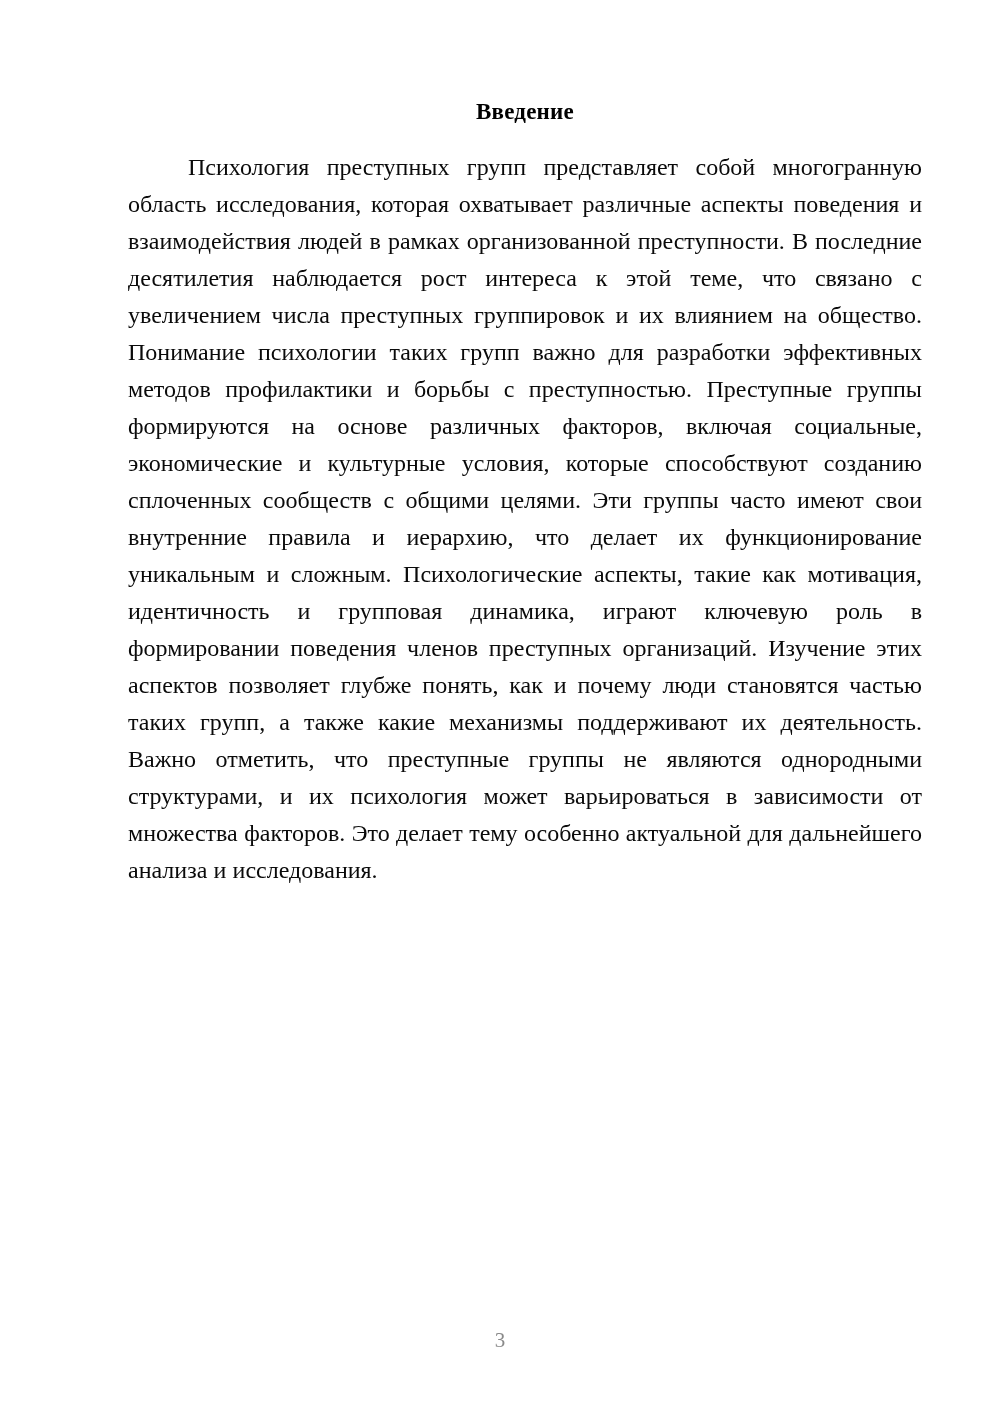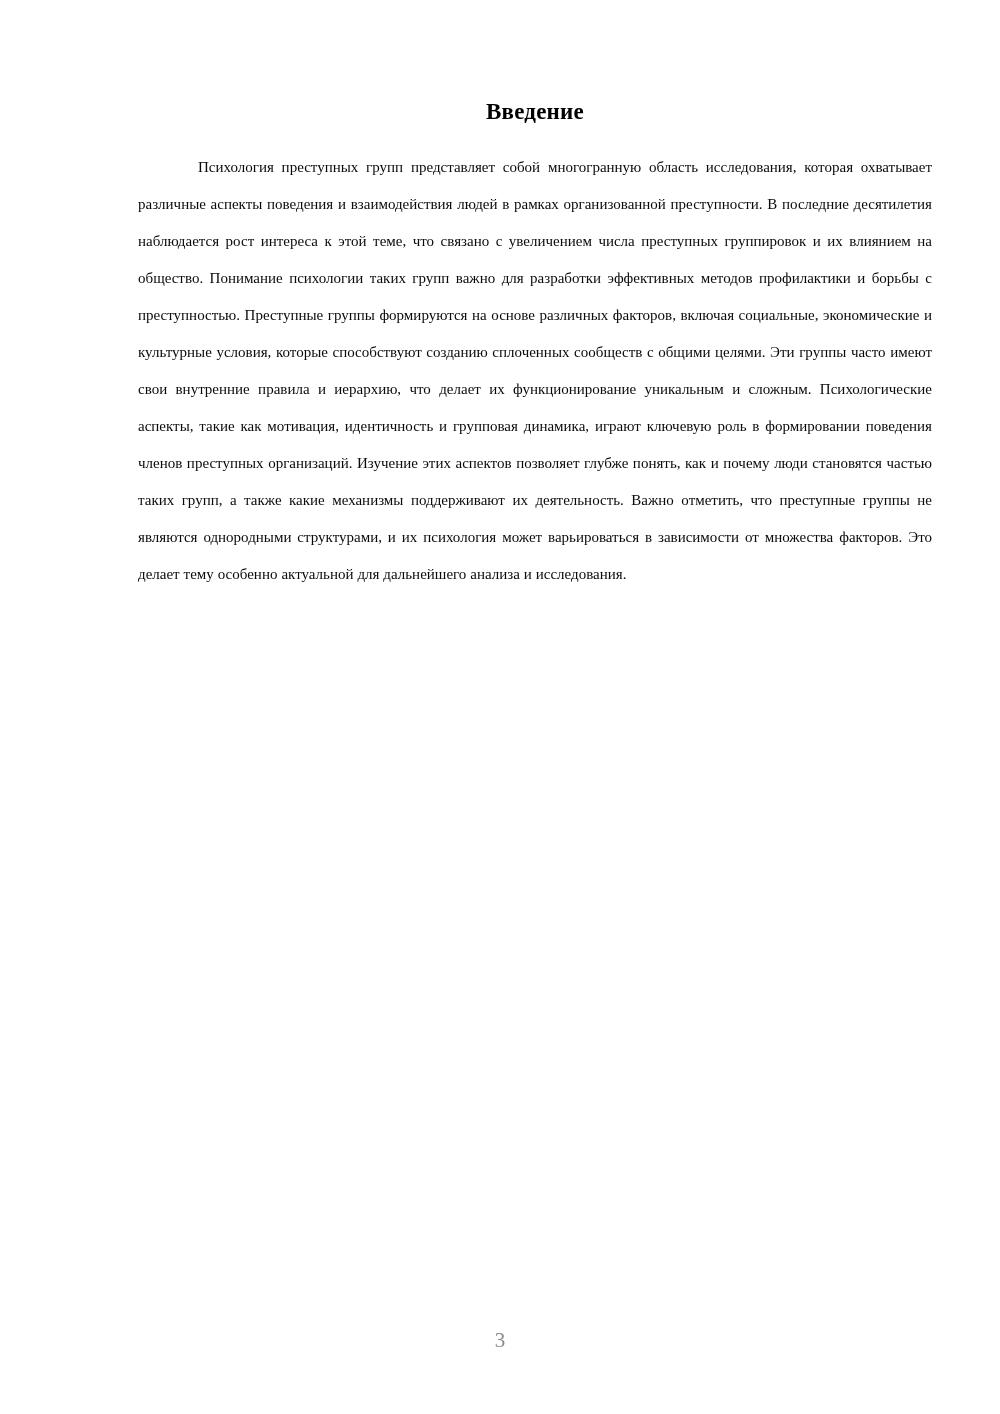--- a/index.html
+++ b/index.html
@@ -16,40 +16,40 @@
   .page {
     position: relative;
     width: 1000px;
     height: 1414px;
     background: #ffffff;
     overflow: hidden;
     box-sizing: border-box;
   }
   .content {
     position: absolute;
-    left: 138px;
+    left: 128px;
     top: 0;
     width: 794px;
   }
   .doc-title {
     margin: 0;
     padding: 0;
     font-size: 23px;
     font-weight: bold;
     text-align: center;
     letter-spacing: 0.2px;
     line-height: 1;
     padding-top: 100px;
     color: #000000;
   }
   .body-paragraph {
     margin: 0;
     padding: 0;
     padding-top: 26px;
-    font-size: 15px;
+    font-size: 24px;
     line-height: 37px;
     text-align: justify;
     text-justify: inter-word;
     text-indent: 60px;
     color: #0a0a0a;
     hyphens: none;
     word-spacing: 0.2px;
   }
   .page-number {
     position: absolute;

